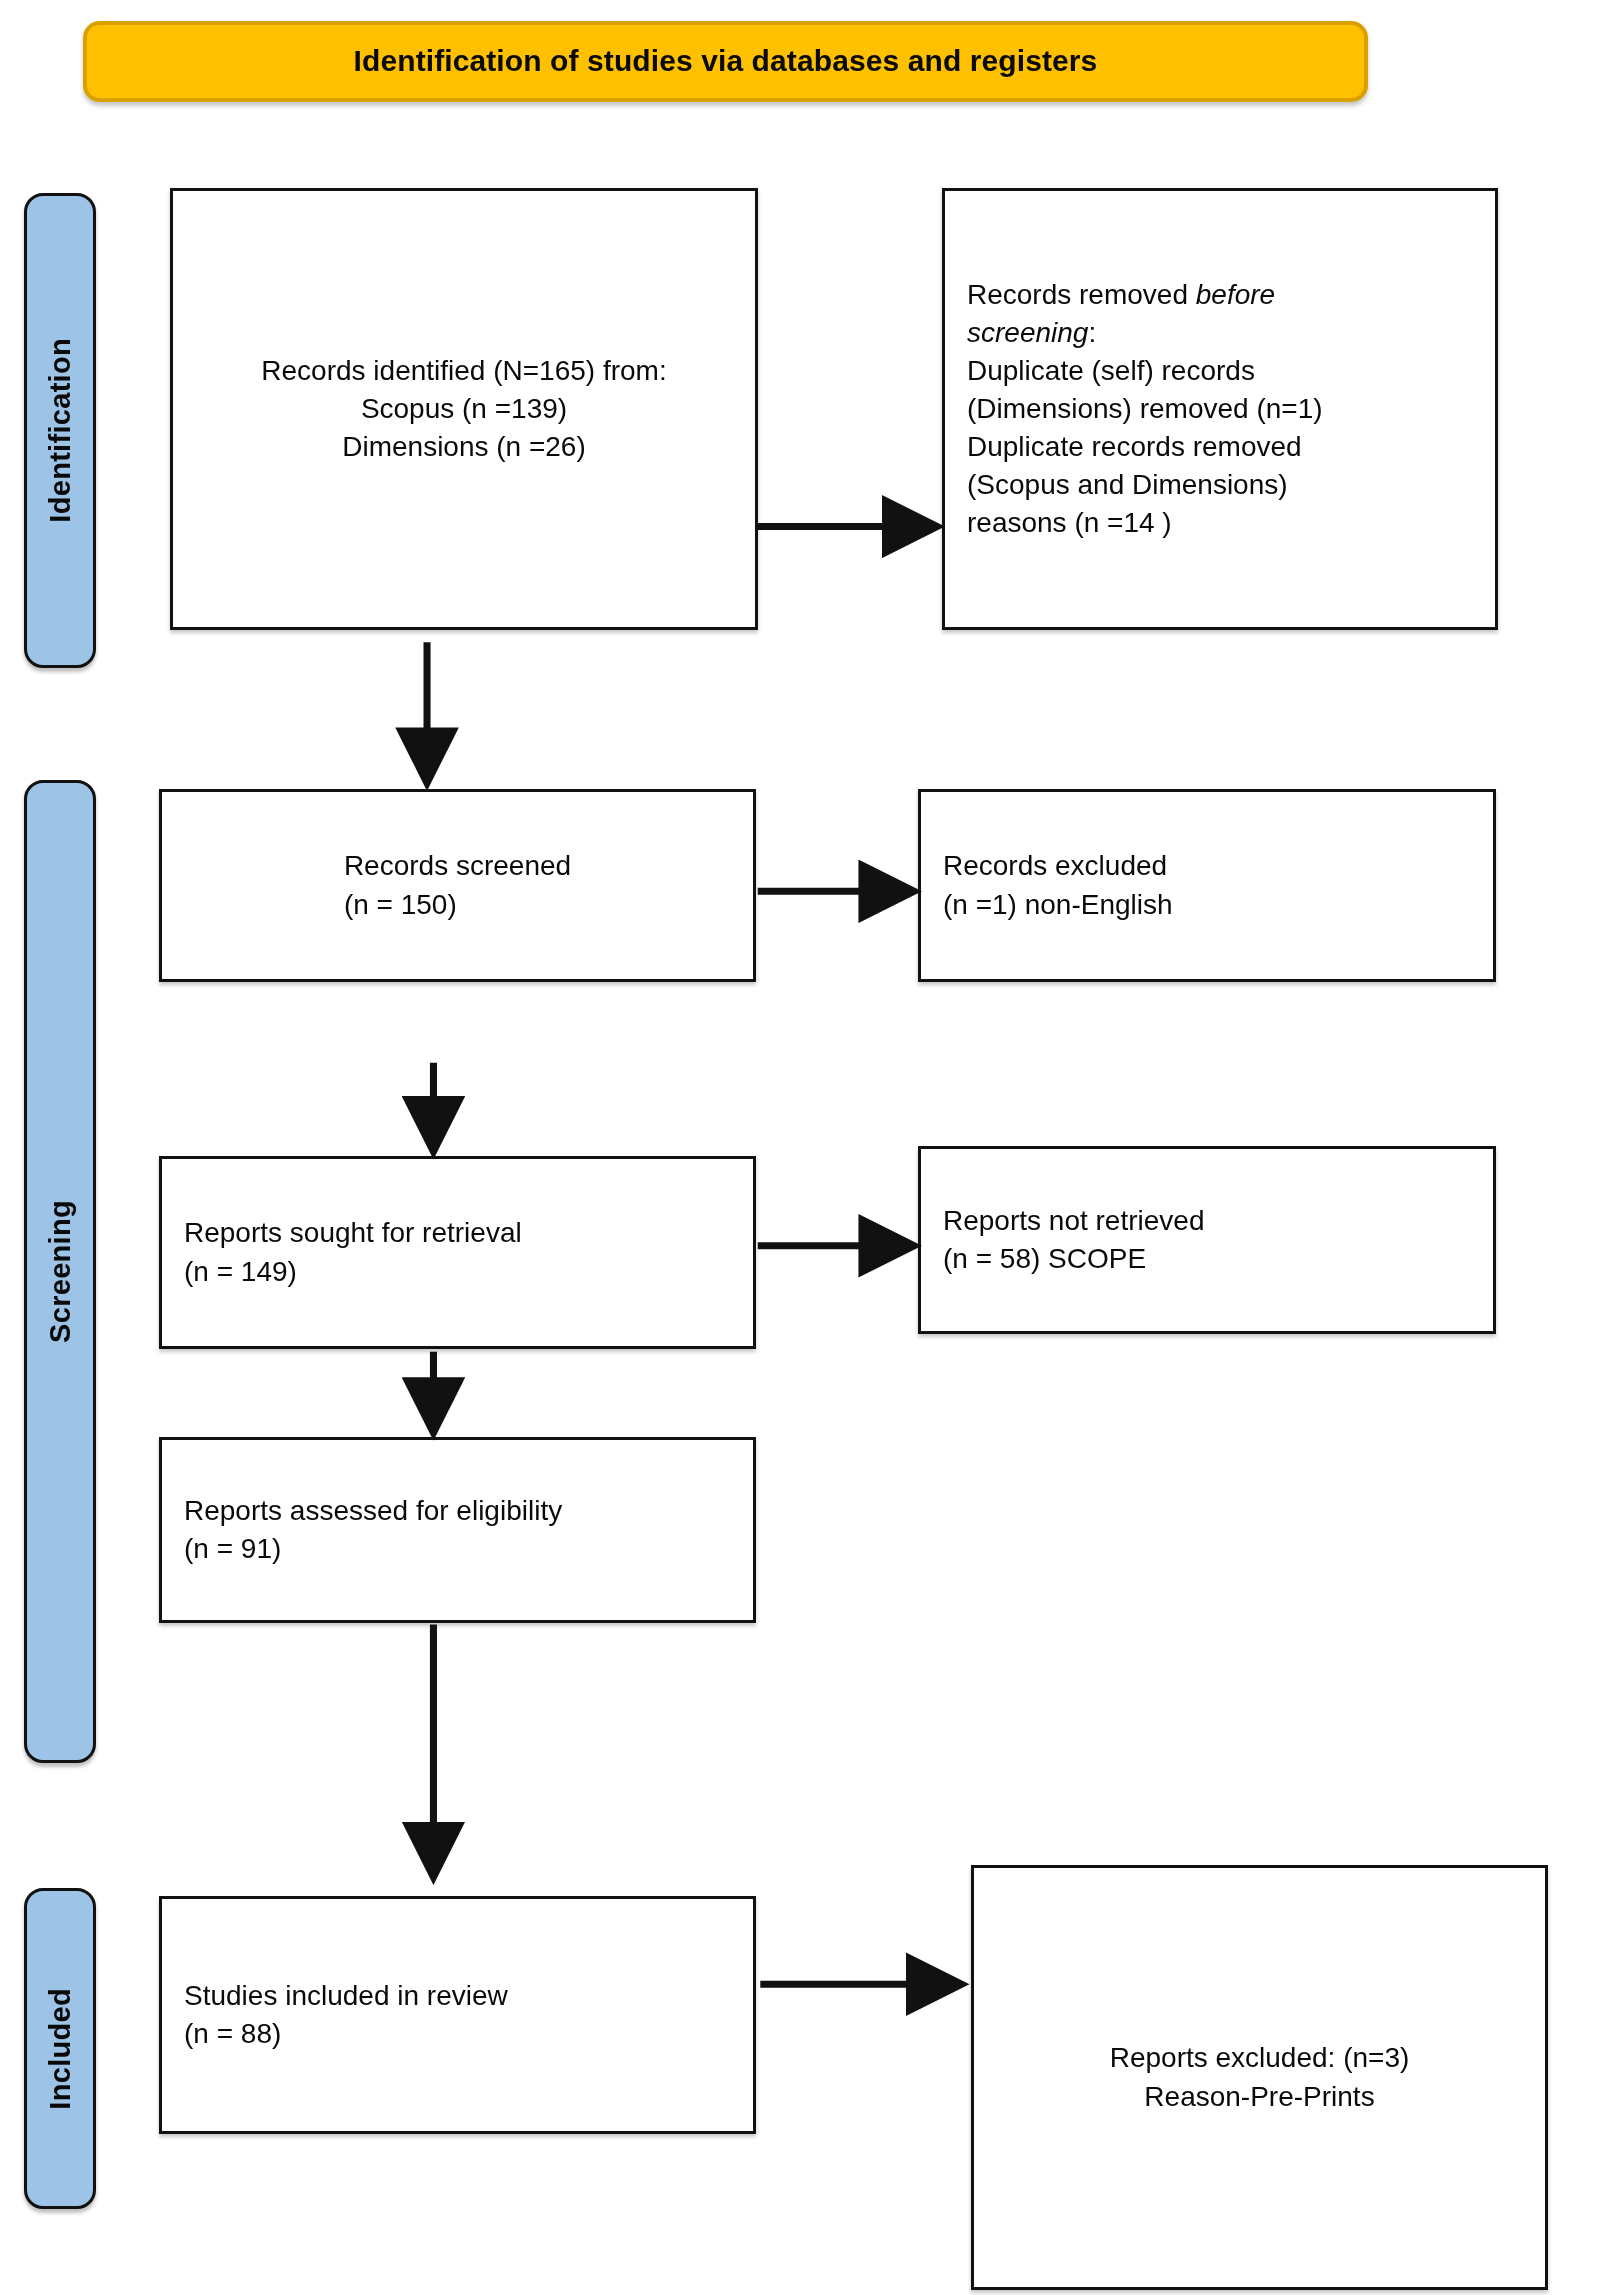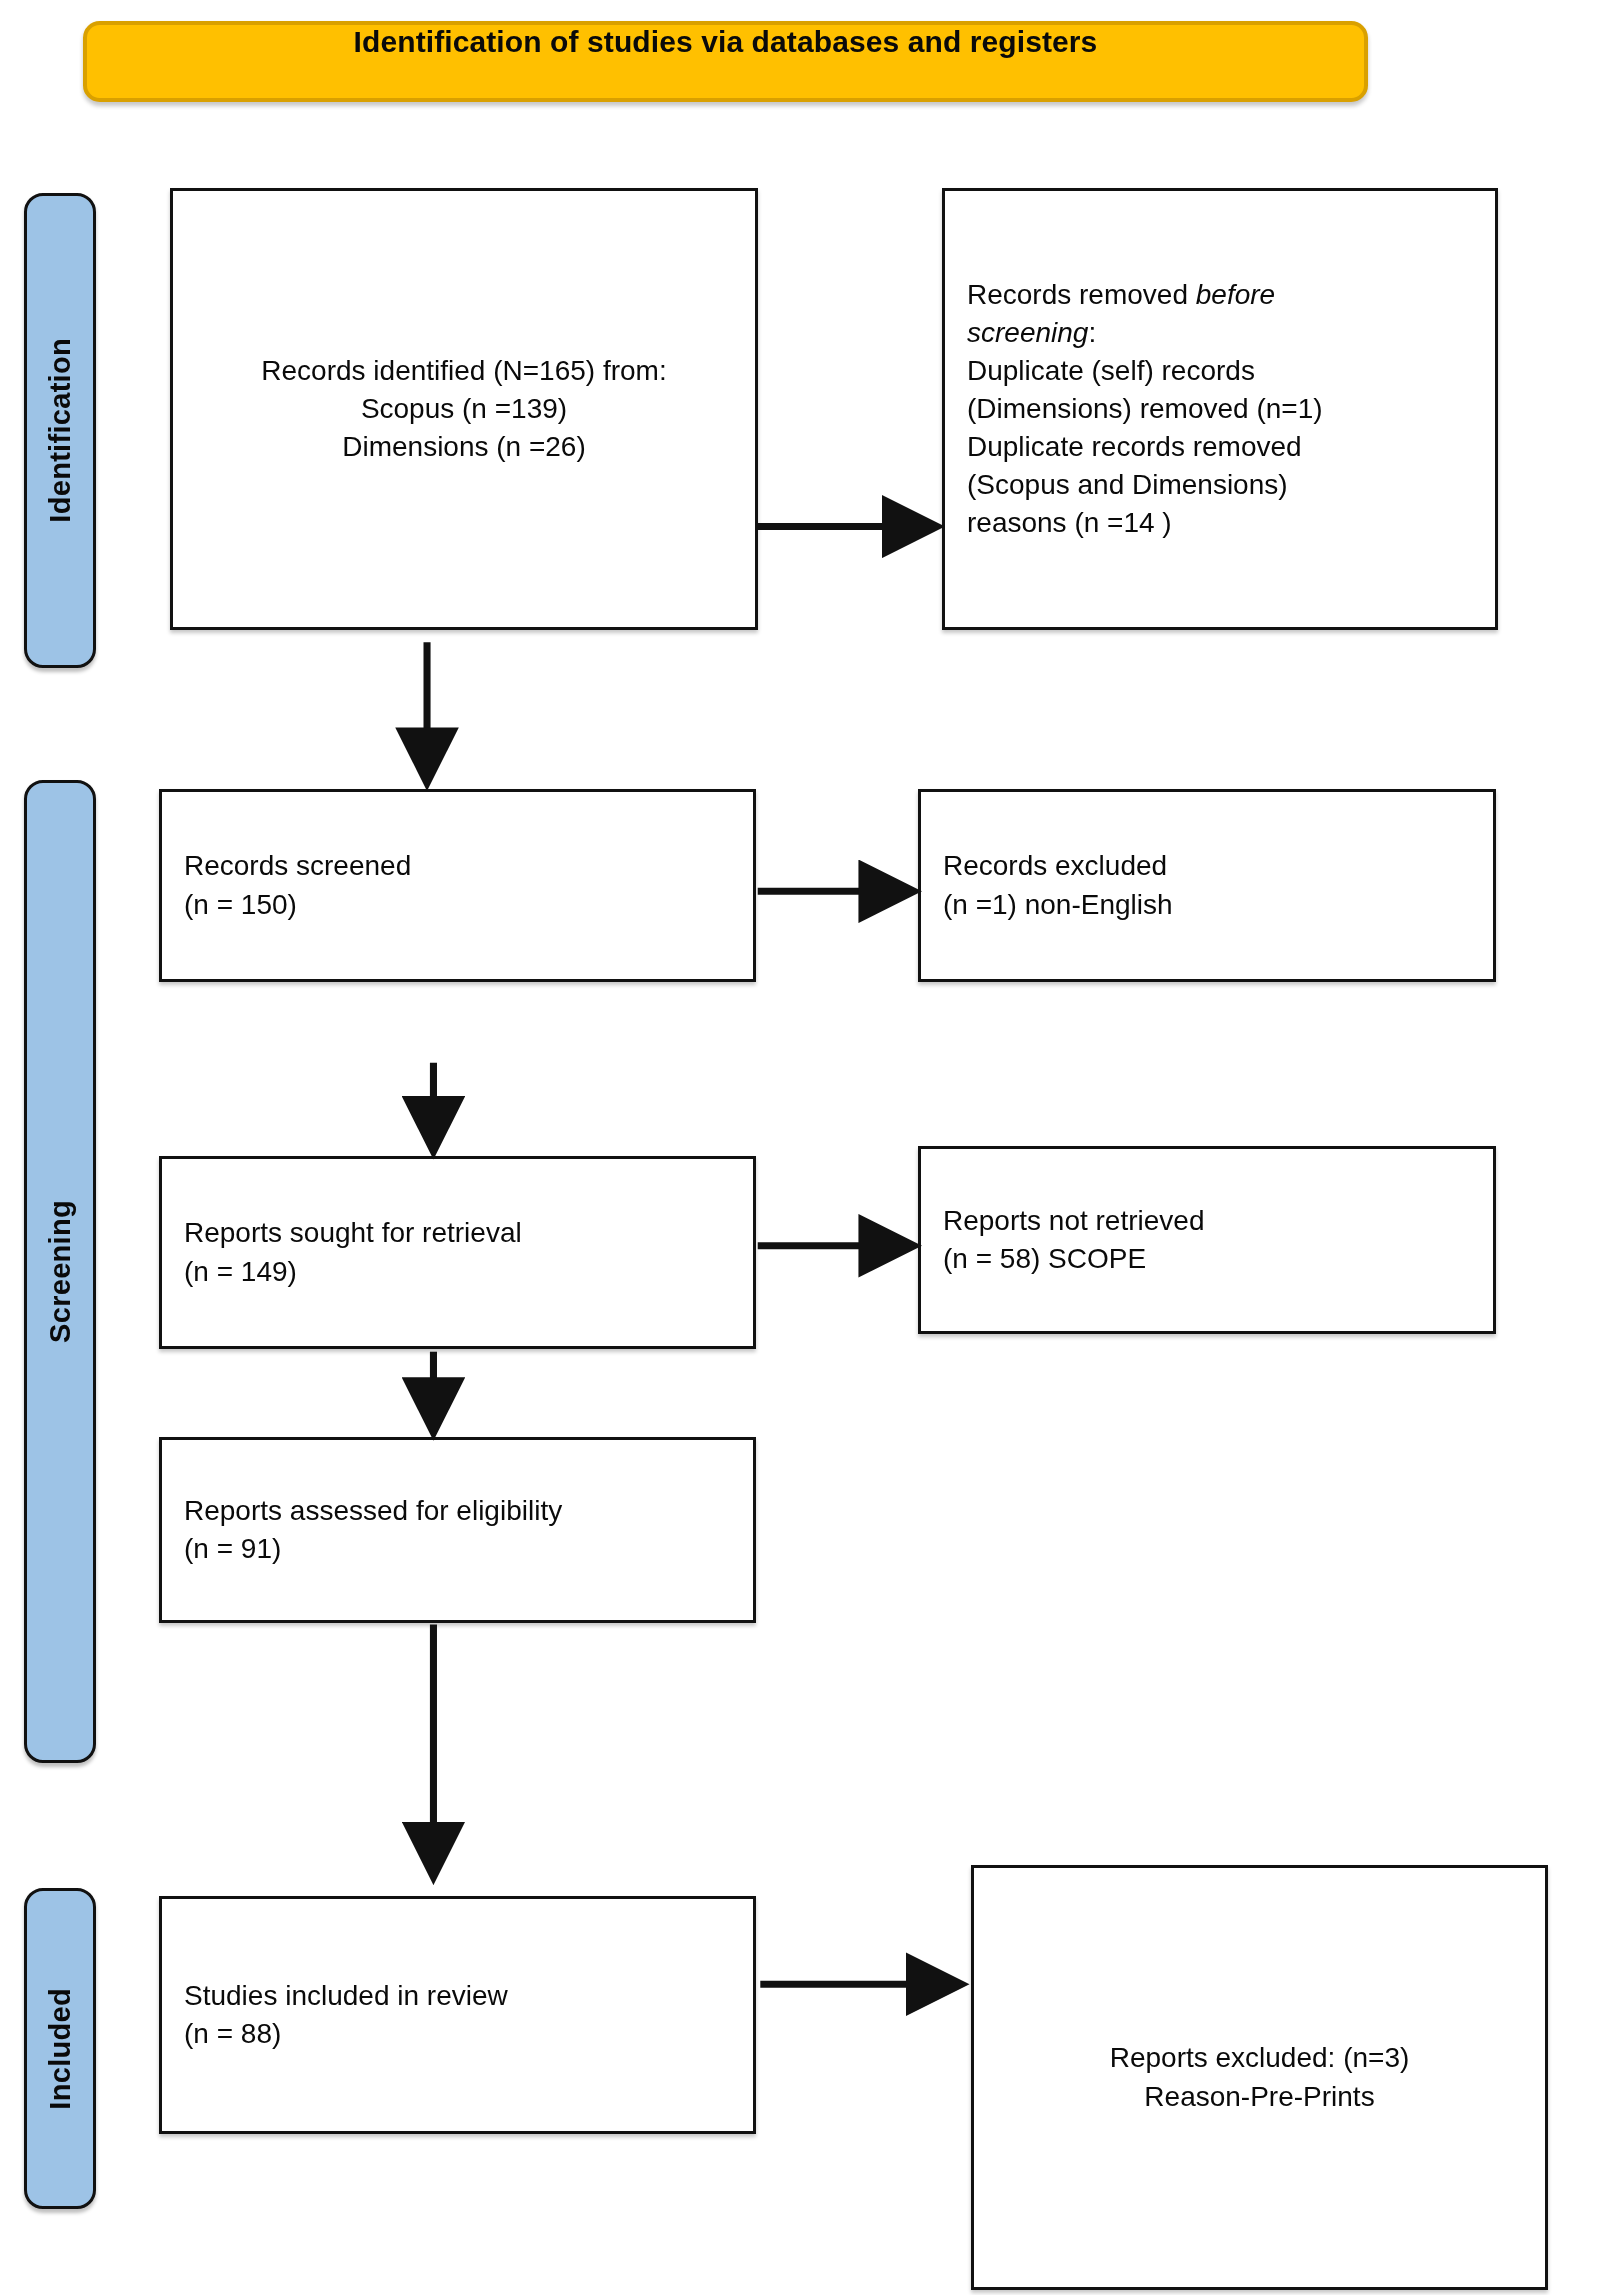--- a/index.html
+++ b/index.html
@@ -26,20 +26,21 @@
     position: absolute;
     left: 83px;
     top: 20.6px;
     width: 1285px;
     height: 81px;
     background: #FFC000;
     border: 4.5px solid #D9A000;
     border-radius: 16.7px;
     box-sizing: border-box;
     display: flex;
+    align-items: center;
     justify-content: center;
     box-shadow: 0 3.9px 4.5px rgba(0,0,0,0.22);
   }
   .banner-text {
     font-size: 30px;
     font-weight: bold;
     color: #0a0a0a;
     letter-spacing: 0.1px;
     text-align: center;
     white-space: nowrap;
@@ -130,21 +131,21 @@
   </div>
 
   <div class="fbox" style="left:942px; top:188px; width:556px; height:442px;">
     <div class="btext"><span>Records removed </span><em>before</em><br><em>screening</em><span>:</span><br><span>Duplicate (self) records
 (Dimensions) removed (n=1)
 Duplicate records removed
 (Scopus and Dimensions)
 reasons (n =14 )</span></div>
   </div>
 
-  <div class="fbox" style="left:159px; top:789px; width:597px; height:193px;">
+  <div class="fbox" style="left:159px; top:789px; width:597px; height:193px;align-items:center;">
     <div class="btext">Records screened
 (n = 150)</div>
   </div>
 
   <div class="fbox" style="left:918px; top:789px; width:578px; height:193px;">
     <div class="btext">Records excluded
 (n =1) non-English</div>
   </div>
 
   <div class="fbox" style="left:159px; top:1156px; width:597px; height:193px;">

